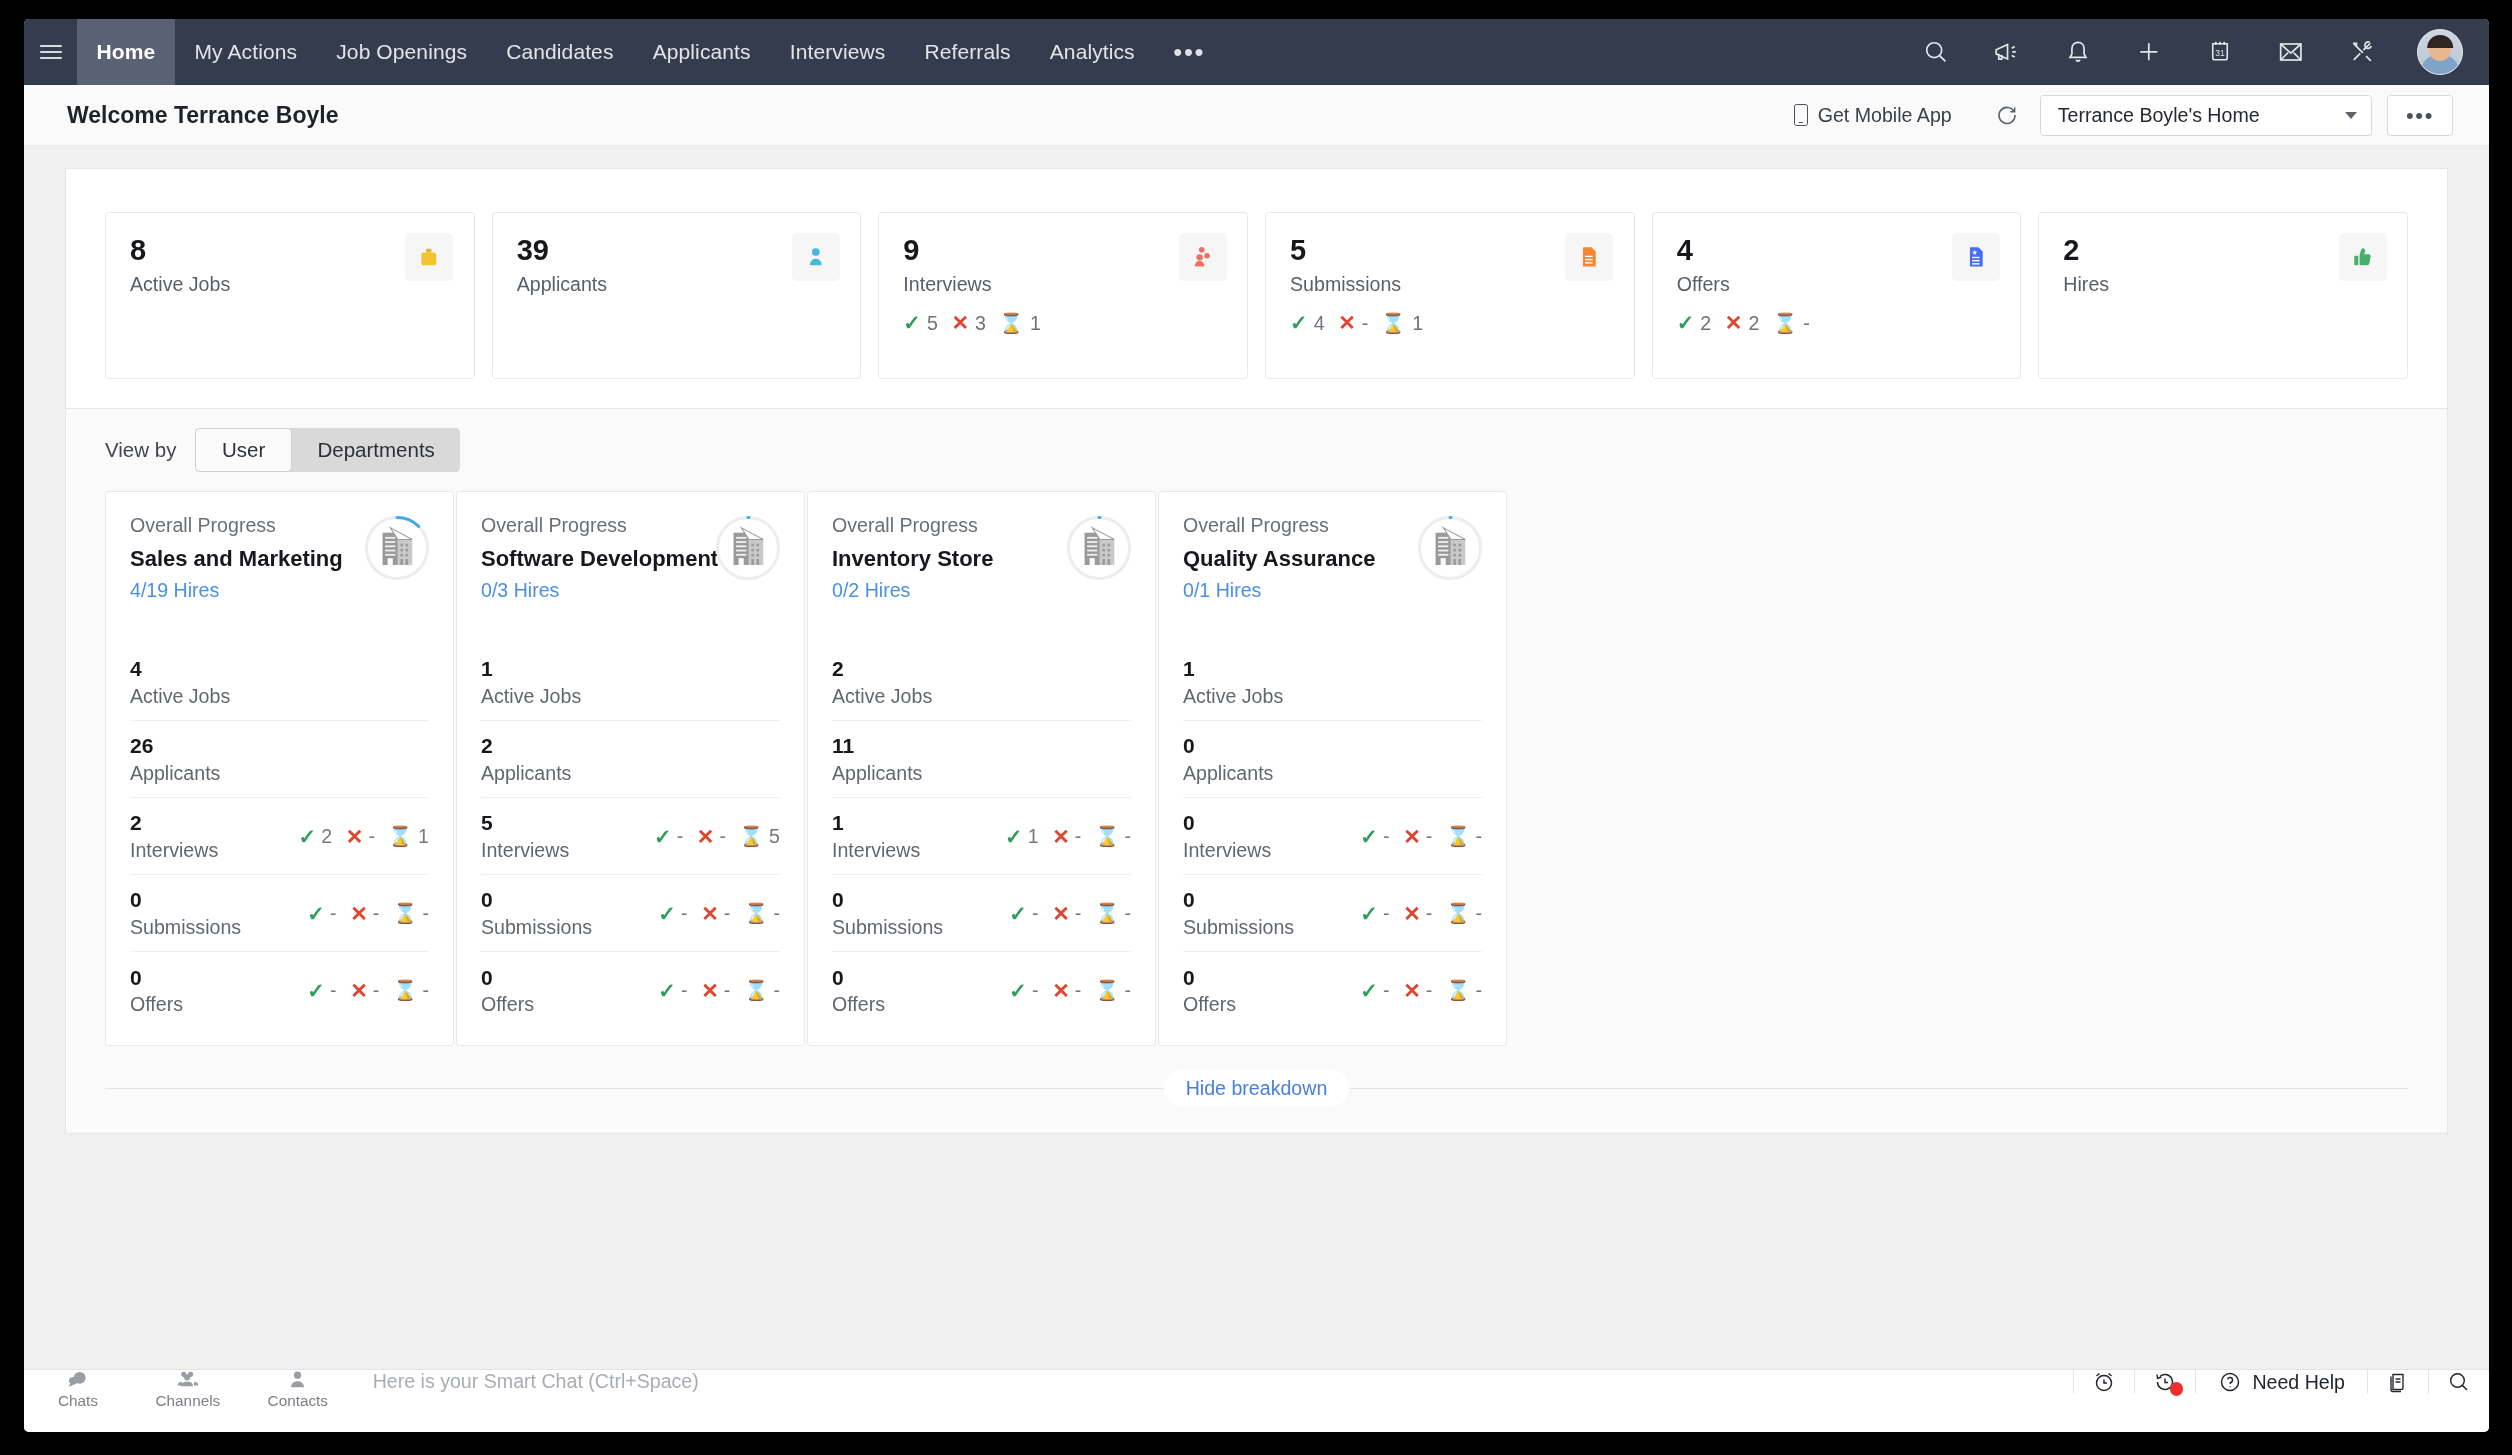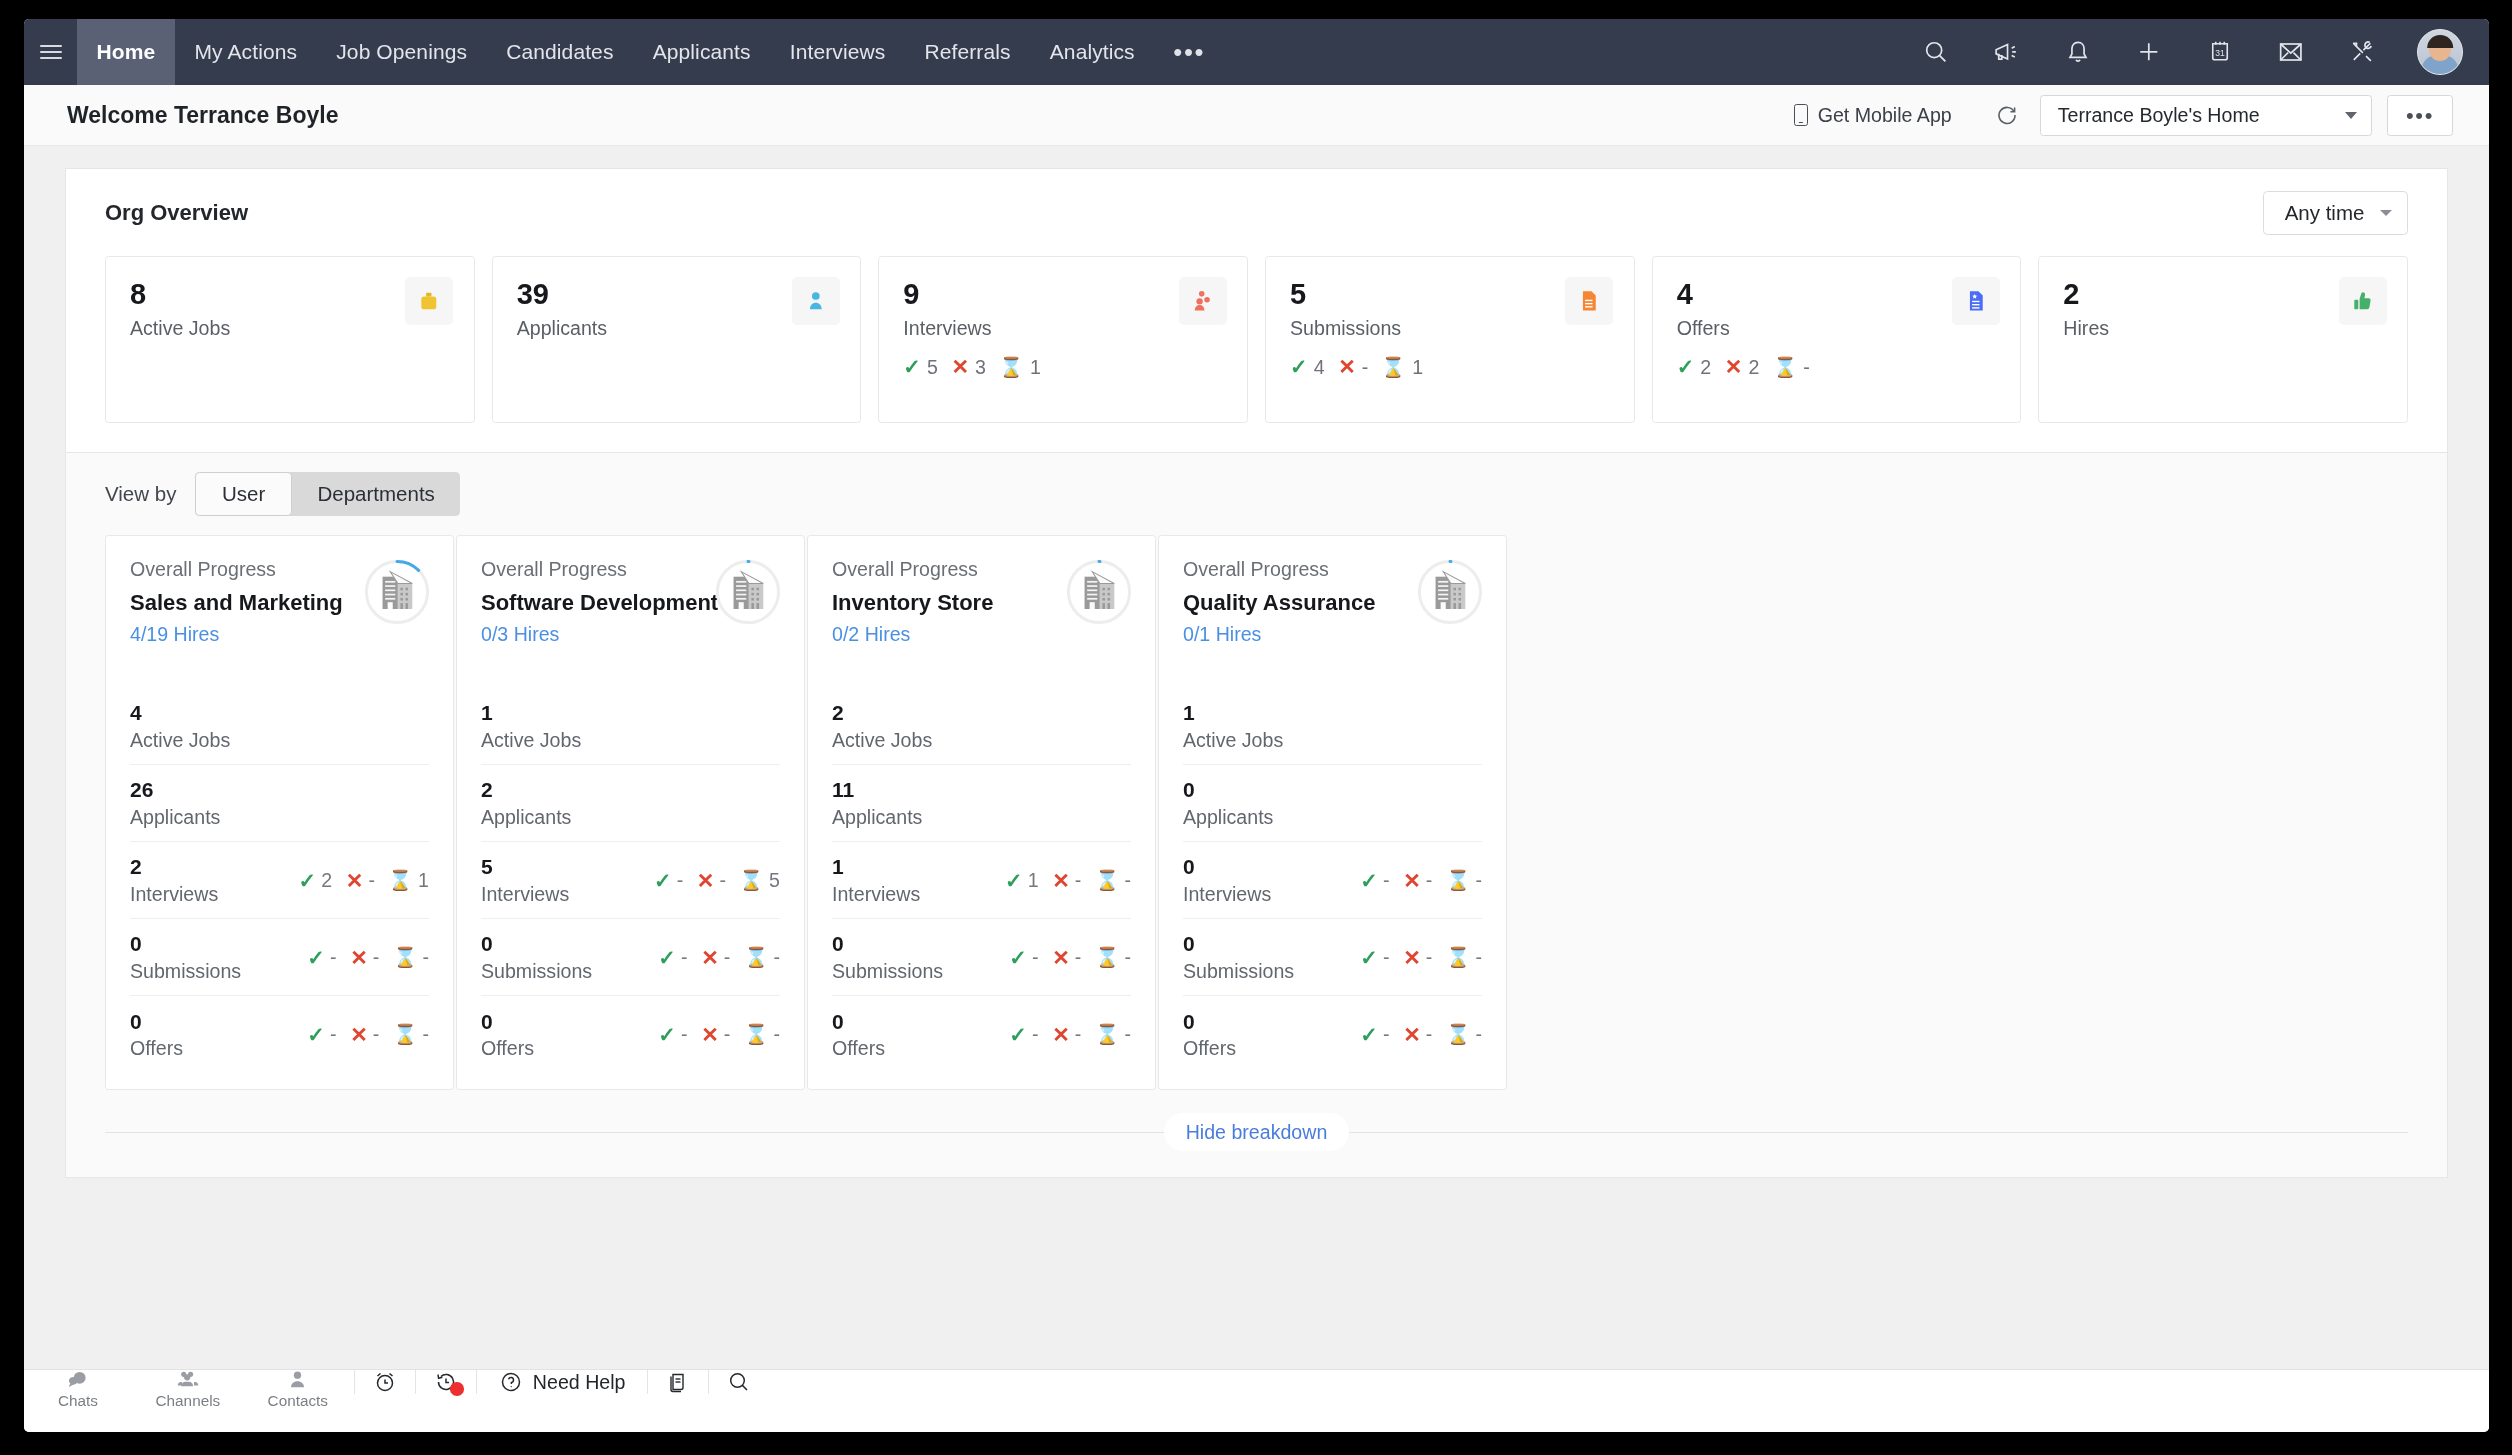--- a/index.html
+++ b/index.html
@@ -317,27 +317,20 @@
       </div>
       <div class="dotsbtn">
         <span>•••</span>
       </div>
     </div>
   </div>
 
   <div class="content">
 
     <div class="panel org-panel">
-      <div class="org-head">
-        <div class="org-title">Org Overview</div>
-        <div class="anytime">
-          <span>Any time</span>
-          <span class="caret"></span>
-        </div>
-      </div>
 
       <div class="kpis">
 
         <div class="kpi">
           <div class="kpi-num">8</div>
           <div class="kpi-lbl">Active Jobs</div>
           <div class="kpi-ic">
             <svg width="25.6" height="25.6" viewBox="0 0 24 24">
                 <rect x="5" y="8" width="14" height="12" rx="2.5" fill="#f0c330"></rect>
                 <rect x="9.5" y="4.5" width="5" height="3.5" rx="1" fill="#e3b625"></rect>
@@ -931,20 +924,23 @@
     </div>
     <div class="bbsep"></div>
     <div class="bbtab">
       <svg width="19" height="19" viewBox="0 0 22 22" fill="#9a9ea4">
           <circle cx="11" cy="6" r="4.2"></circle>
           <path d="M3.5 20 c0-4.3 3.2-7.1 7.5-7.1 s7.5 2.8 7.5 7.1 Z"></path>
         </svg>
       <span>Contacts</span>
     </div>
     <div class="bbsep"></div>
+    <div class="chatinput">
+      <span>Here is your Smart Chat (Ctrl+Space)</span>
+    </div>
     <div class="bbright">
       <div class="bbicon">
         <svg width="24" height="24" viewBox="0 0 24 24" fill="none" stroke="#24282d" stroke-width="1.5">
             <circle cx="12" cy="13" r="7.5"></circle>
             <path d="M12 9.5 V13 H15"></path>
             <path d="M4.5 6 L7.5 3.5"></path>
             <path d="M19.5 6 L16.5 3.5"></path>
           </svg>
       </div>
       <div class="bbicon">

